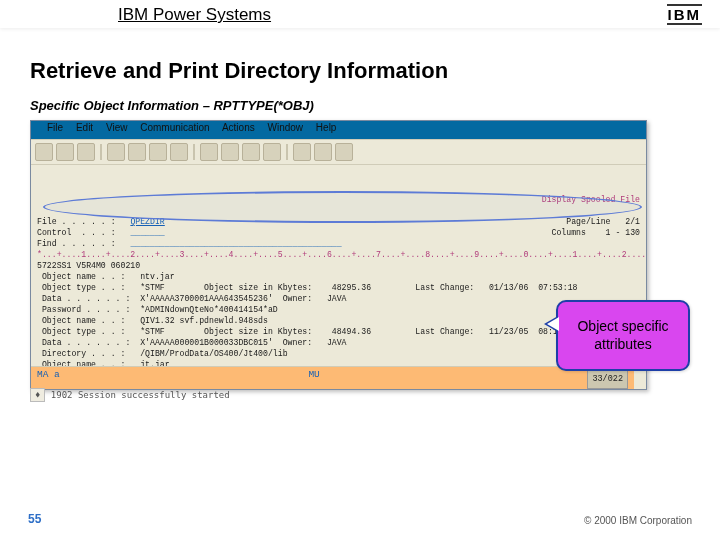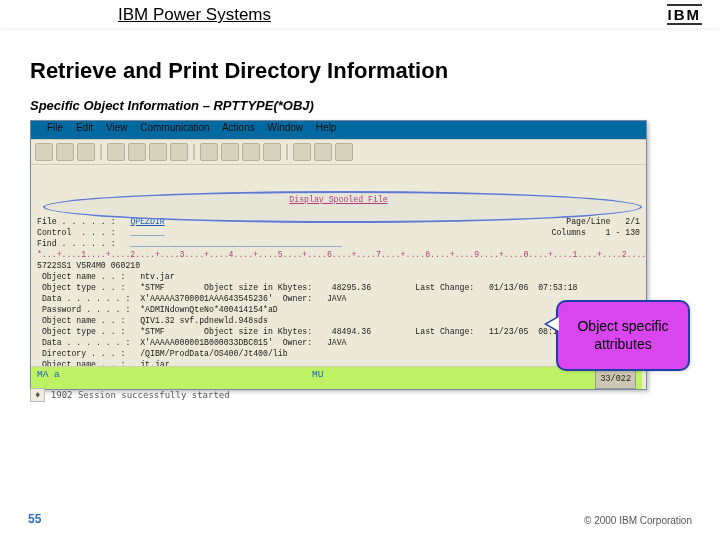--- a/index.html
+++ b/index.html
@@ -85,27 +85,27 @@
     left:0; right:0; top:58px; bottom:18px;
     background:#ece9d8;
     font-family: "Lucida Console","Courier New",monospace;
     font-size: 8.2px;
     line-height: 11px;
     color:#1a1a1a;
     padding: 4px 6px 2px 6px;
     overflow:hidden;
     white-space: pre;
   }
-  .hdrcenter { color:#b03a7a; text-align:center; display:block;text-decoration:underline;}
+  .hdrcenter { color:#b03a7a; text-align:right; display:block;}
   .rt { position:absolute; right:6px;}
   .blue { color:#1560b5;}
   .magenta { color:#b03a7a;}
   .status1 {
-    position:absolute; left:0; right:4px; bottom:0; height:18px;
-    background:#bef264; border-top:1px solid #d0ccb8;
+    position:absolute; left:0; right:12px; bottom:0; height:18px;
+    background:#fdba74; border-top:1px solid #d0ccb8;
     font-size:9.5px; color:#1560b5;
     font-family:"Lucida Console","Courier New",monospace;
     padding:2px 6px;
   }
   .status1 .mid { position:absolute; left:46%;}
   .ellipse {
     position:absolute;
     left: 12px; top: 70px;
     width: 595px; height: 28px;
     border: 2px solid #5d7bd6;

